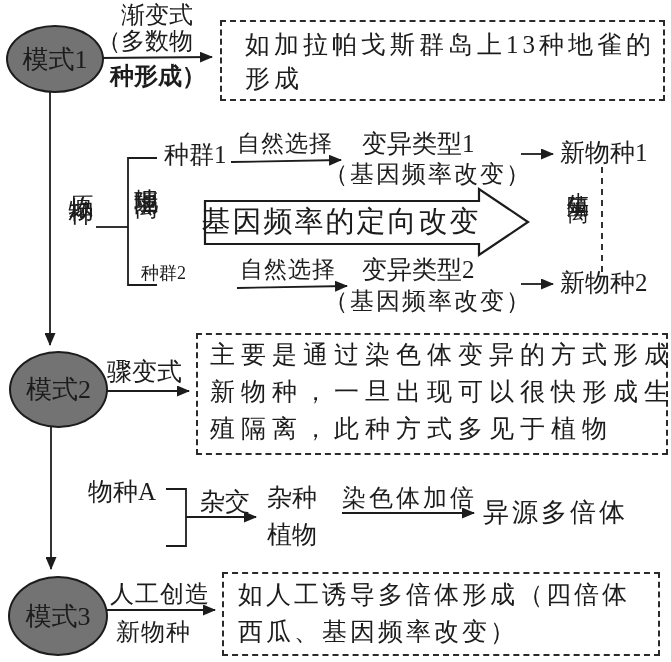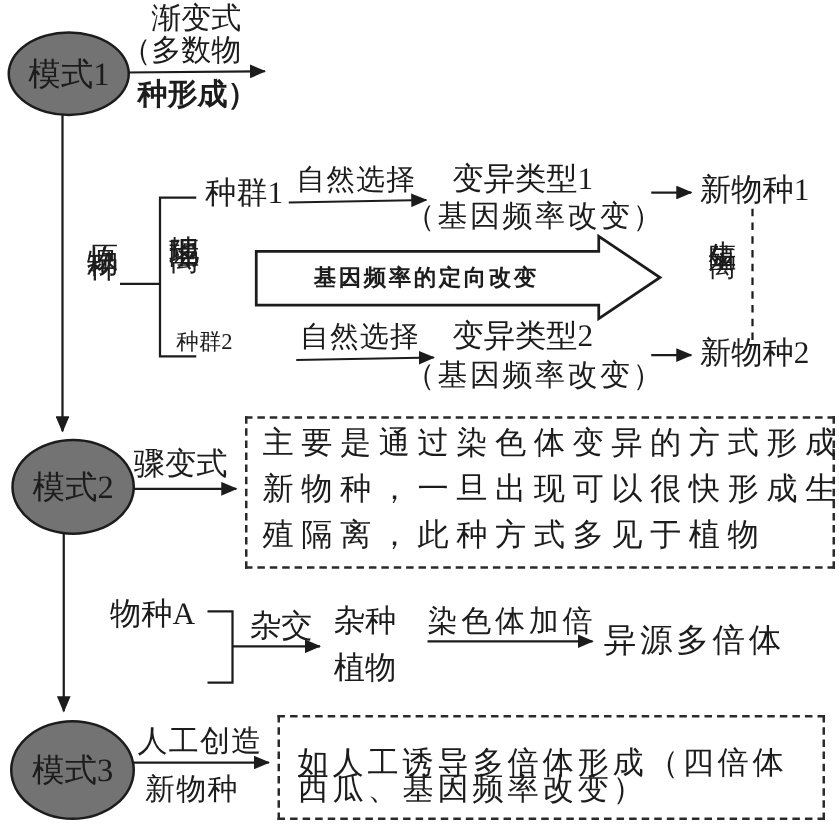--- a/index.html
+++ b/index.html
@@ -15,21 +15,21 @@
     position:absolute;z-index:2;border:2px solid #1c1c1c;border-radius:50%;
     display:flex;align-items:center;justify-content:center;
     font-size:26px;background:#737373;
   }
   .dashedbox{
     position:absolute;z-index:2;border:2px dashed #2a2a2a;background:#ffffff;
   }
   .boxline{position:absolute;white-space:nowrap;font-size:25px;line-height:30px;}
   .bigarrow-label{
     position:absolute;z-index:3;display:flex;align-items:center;justify-content:center;
-    font-size:18px;letter-spacing:2px;white-space:nowrap;font-weight:bold;
+    font-size:29px;letter-spacing:2px;white-space:nowrap;
   }
 </style>
 </head>
 <body>
 
 <div id="canvas">
 
   <svg class="connectors" width="671" height="662" viewBox="0 0 671 662">
     <defs>
       <marker id="ah" markerUnits="userSpaceOnUse" markerWidth="13" markerHeight="11" refX="12" refY="5.5" orient="auto">
@@ -66,20 +66,24 @@
     <line x1="104" y1="610" x2="215" y2="610" stroke="#1c1c1c" stroke-width="1.8" marker-end="url(#ah)"></line>
   </svg>
 
   <div class="node" style="left:6px;top:25px;width:94px;height:64px;">
     <span>模式1</span>
   </div>
   <div class="lbl" style="left:121px;top:1px;font-size:24px;">渐变式</div>
   <div class="lbl" style="left:97px;top:27px;font-size:24px;">（多数物</div>
   <div class="lbl" style="left:110px;top:62px;font-size:24px;font-weight:bold;">种形成）</div>
 
+  <div class="dashedbox" style="left:220px;top:20px;width:441px;height:77px;">
+    <span class="boxline" style="left:23px;top:8px;letter-spacing:4px;">如加拉帕戈斯群岛上13种地雀的</span>
+    <span class="boxline" style="left:23px;top:42px;letter-spacing:4px;">形成</span>
+  </div>
 
   <div class="lbl vert" style="left:66px;top:176px;font-size:25px;letter-spacing:2px;">原物种</div>
   <div class="lbl vert" style="left:132px;top:169px;font-size:24px;letter-spacing:2px;">地理隔离</div>
 
   <div class="lbl" style="left:164px;top:140px;font-size:25px;">种群1</div>
   <div class="lbl" style="left:237px;top:130px;font-size:23px;letter-spacing:1px;">自然选择</div>
   <div class="lbl" style="left:362px;top:129px;font-size:25px;">变异类型1</div>
   <div class="lbl" style="left:324px;top:160px;font-size:24px;letter-spacing:2px;">（基因频率改变）</div>
   <div class="lbl" style="left:560px;top:138px;font-size:25px;">新物种1</div>
 
@@ -111,17 +115,17 @@
   <div class="lbl" style="left:342px;top:484px;font-size:24px;letter-spacing:3px;">染色体加倍</div>
   <div class="lbl" style="left:483px;top:498px;font-size:26px;letter-spacing:3px;">异源多倍体</div>
 
   <div class="node" style="left:8px;top:576px;width:96px;height:76px;">
     <span>模式3</span>
   </div>
   <div class="lbl" style="left:116px;top:618px;font-size:24px;letter-spacing:1px;">新物种</div>
   <div class="lbl" style="left:110px;top:580px;font-size:24px;letter-spacing:1px;">人工创造</div>
 
   <div class="dashedbox" style="left:222px;top:572px;width:434px;height:80px;">
-    <span class="boxline" style="left:14px;top:22px;letter-spacing:3px;">如人工诱导多倍体形成（四倍体</span>
+    <span class="boxline" style="left:14px;top:6px;letter-spacing:3px;">如人工诱导多倍体形成（四倍体</span>
     <span class="boxline" style="left:14px;top:43px;letter-spacing:3px;">西瓜、基因频率改变）</span>
   </div>
 
 </div>
 
 </body></html>

